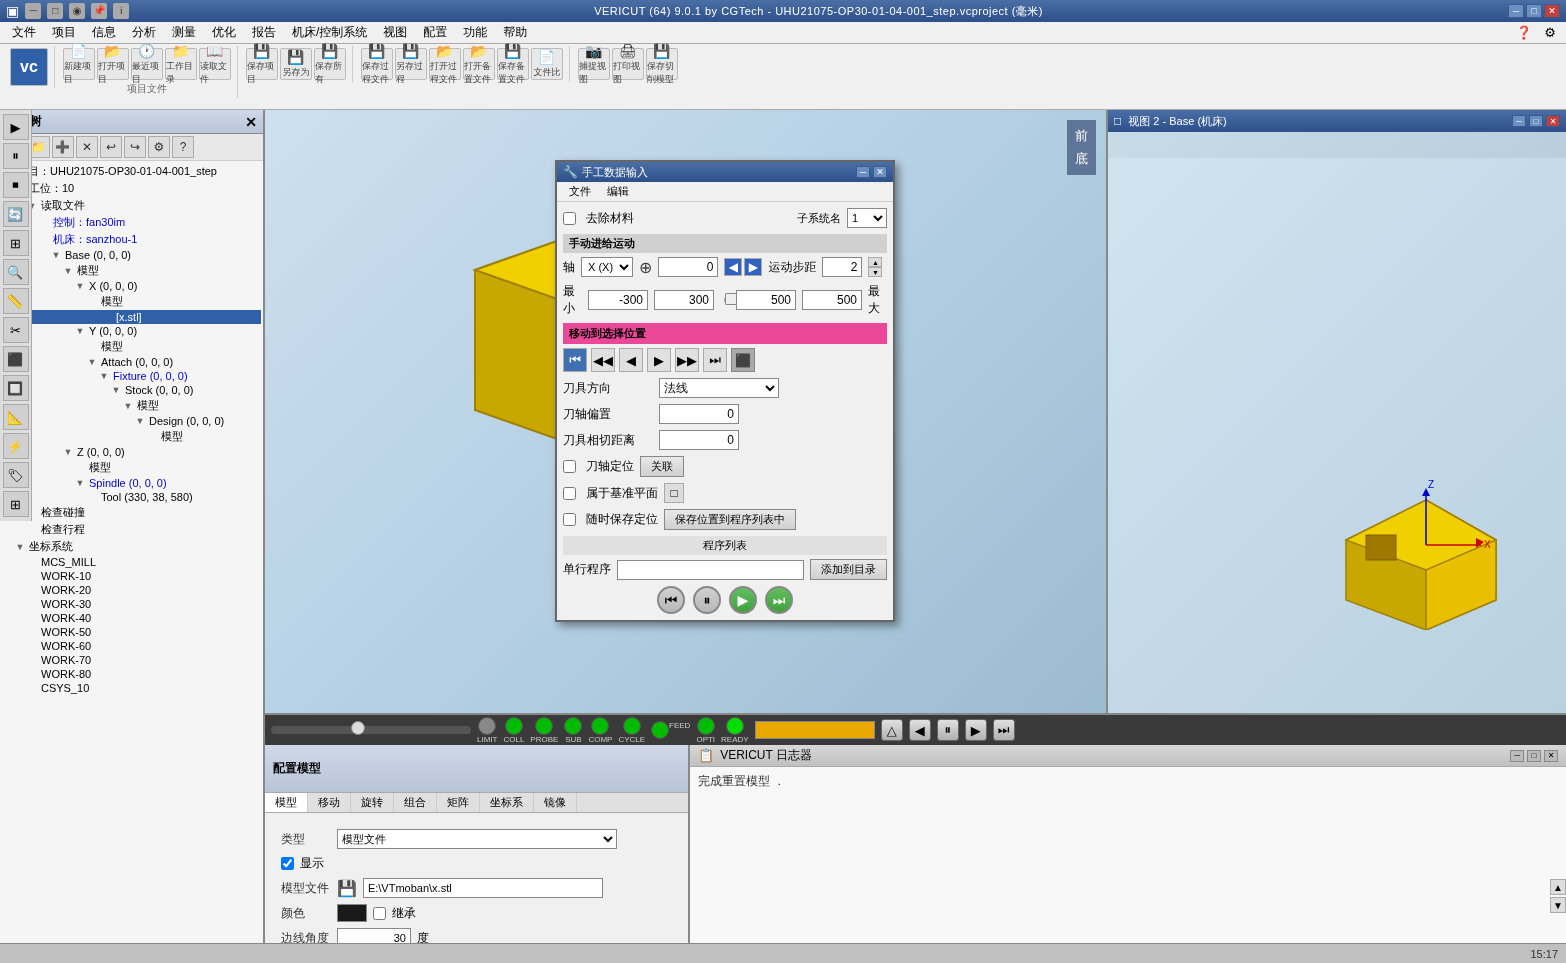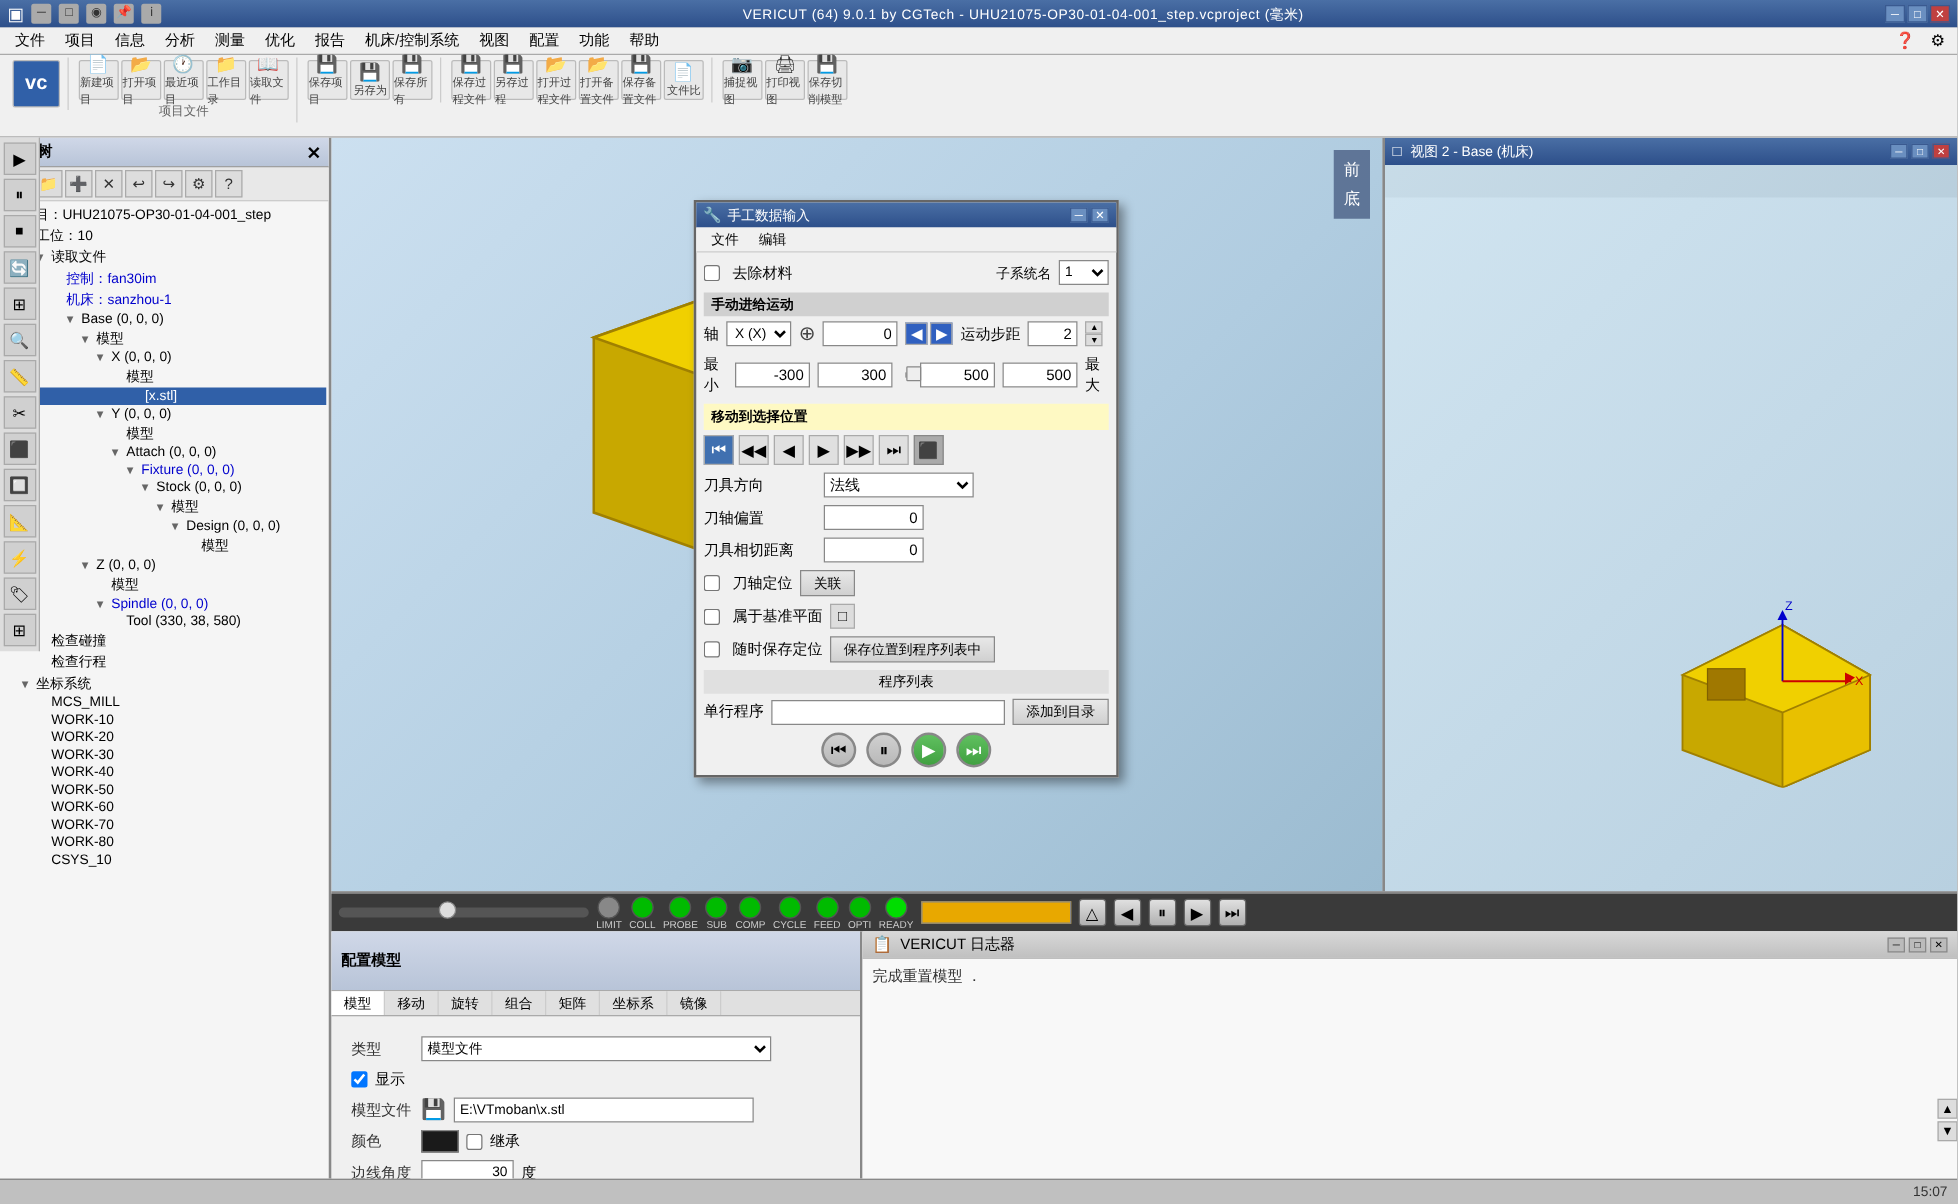--- a/index.html
+++ b/index.html
@@ -799,21 +799,21 @@
               <input type="text" class="range-input" value="-300" style="">
               <input type="text" class="range-input" value="300" style="">
               <div class="slider-track">
                 <div class="slider-thumb-h"></div>
               </div>
               <input type="text" class="range-input" value="500" style="">
               <input type="text" class="range-input" value="500" style="">
               <span>最大</span>
             </div>
 
-            <div style="background:#fef9c3; padding:3px 6px; font-size:11px; font-weight:bold; margin-bottom:4px; display:flex; gap:4px; ">
+            <div style="background:#ec4899; padding:3px 6px; font-size:11px; font-weight:bold; margin-bottom:4px; display:flex; gap:4px; ">
               <span>移动到选择位置</span>
             </div>
 
             <div class="motion-icons">
               <div class="motion-icon active">⏮</div>
               <div class="motion-icon">◀◀</div>
               <div class="motion-icon">◀</div>
               <div class="motion-icon">▶</div>
               <div class="motion-icon">▶▶</div>
               <div class="motion-icon">⏭</div>
@@ -975,21 +975,21 @@
               <span style="color:#ccc; font-size:8px;">SUB</span>
             </div>
             <div style="display:flex; flex-direction:column; align-items:center;">
               <div style="width:18px; height:18px; border-radius:50%; background:#00bb00; border:1px solid #555; cursor:pointer;"></div>
               <span style="color:#ccc; font-size:8px;">COMP</span>
             </div>
             <div style="display:flex; flex-direction:column; align-items:center;">
               <div style="width:18px; height:18px; border-radius:50%; background:#00bb00; border:1px solid #555; cursor:pointer;"></div>
               <span style="color:#ccc; font-size:8px;">CYCLE</span>
             </div>
-            <div style="display:flex; flex-direction:column; align-items:center;">
+            <div style="display:flex; flex-direction:row; align-items:flex-start;">
               <div style="width:18px; height:18px; border-radius:50%; background:#00bb00; border:1px solid #555; cursor:pointer;"></div>
               <span style="color:#ccc; font-size:8px;">FEED</span>
             </div>
             <div style="display:flex; flex-direction:column; align-items:center;">
               <div style="width:18px; height:18px; border-radius:50%; background:#00bb00; border:1px solid #555; cursor:pointer;"></div>
               <span style="color:#ccc; font-size:8px;">OPTI</span>
             </div>
             <div style="display:flex; flex-direction:column; align-items:center;">
               <div style="width:18px; height:18px; border-radius:50%; background:#00dd00; border:1px solid #555; cursor:pointer;"></div>
               <span style="color:#ccc; font-size:8px;">READY</span>
@@ -1075,17 +1075,17 @@
                 <div style="width:16px; height:16px; background:#ddd; border:1px solid #aaa; cursor:pointer; display:flex; align-items:center; justify-content:center; font-size:10px;">▼</div>
               </div>
             </div>
           </div>
         </div>
 
       </div>
     </div>
 
     <div class="status-bar" style="background:#c0c0c0; height:20px; display:flex; align-items:center; padding:0 8px; font-size:11px; color:#333; border-top:1px solid #888; justify-content:flex-end;">
-      <span>15:07</span>
+      <span>15:17</span>
     </div>
 
   </div>
 </div>
 
 </body></html>

